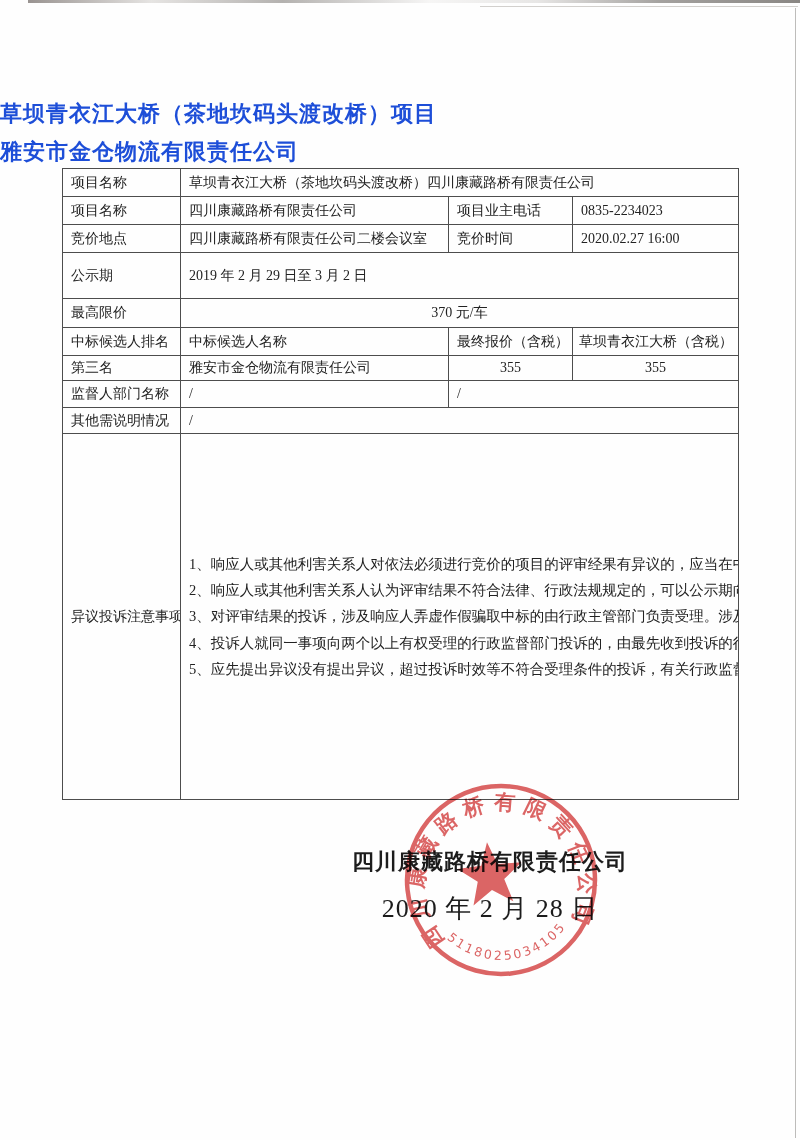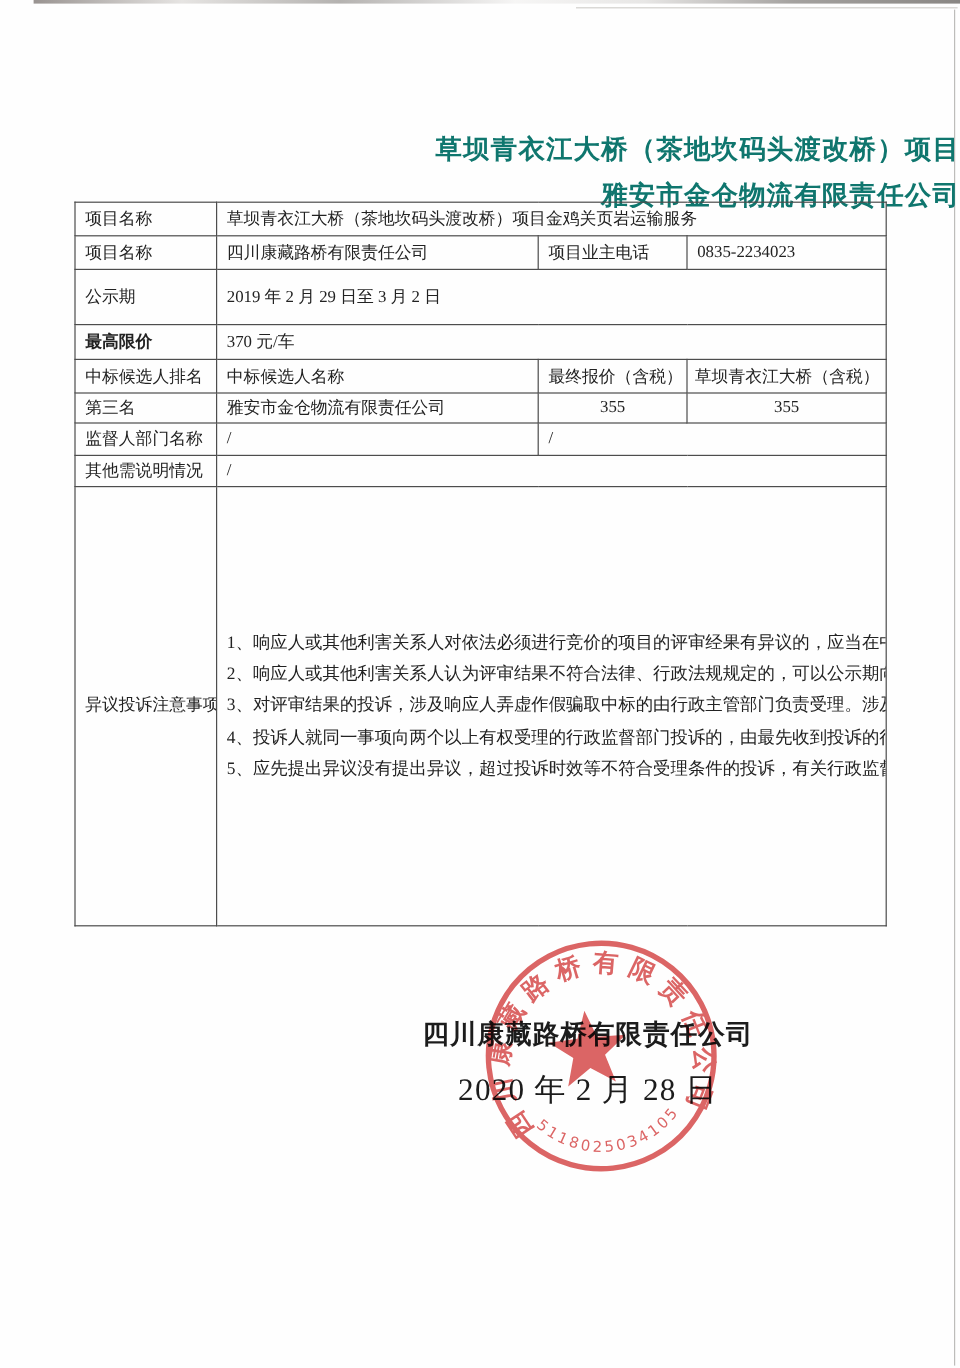--- a/index.html
+++ b/index.html
@@ -8,41 +8,41 @@
     background:#fefefe;
     font-family:"Liberation Serif","DejaVu Serif",serif;
     color:#1e1e1e;
   }
   
   .scan-top-edge{position:absolute;top:0;left:28;left:28px;width:772px;height:3px;
     background:linear-gradient(90deg,rgba(70,60,55,.55) 0%,rgba(120,110,100,.18) 16%,rgba(90,85,80,.45) 33%,rgba(190,185,180,.12) 52%,rgba(150,145,140,.22) 66%,rgba(75,70,65,.5) 82%,rgba(60,55,50,.6) 100%);}
   .scan-top-line{position:absolute;top:6px;left:480px;width:318px;height:1px;background:#d2d0cd;}
   .scan-right-edge{position:absolute;top:8px;left:795px;width:1px;height:1130px;background:#bdbcba;}
 
-  .doc-title{position:absolute;left:0;width:800px;text-align:right;
-    font-weight:700;font-size:22px;letter-spacing:1px;color:#0f766e;margin-top:11px;}
+  .doc-title{position:absolute;left:0;width:800px;text-align:left;
+    font-weight:700;font-size:22px;letter-spacing:1px;color:#1d4ed8;}
   #title1{top:99px;}
   #title2{top:137px;}
 
   table.main{
     position:absolute;left:62px;top:168px;width:676px;
     border-collapse:collapse;table-layout:fixed;
     font-size:14px;color:#222;
   }
   table.main td{
     border:1px solid #4d4d4d;
     padding:0 8px;
     overflow:hidden;white-space:nowrap;
     vertical-align:middle;
   }
   td.lbl{padding-left:9px;}
   td.val{padding-left:12px;}
   td.num{text-align:center;padding:0 2px;}
-  td.center{text-align:left;}
-  td.bold{font-weight:700;margin-left:35px;}
+  td.center{text-align:center;}
+  td.bold{font-weight:400;margin-left:35px;}
   td.notice-label{white-space:normal;word-break:break-all;line-height:26px;padding:0 9px;}
   td.notice-body{
     white-space:normal;vertical-align:top;
     padding:5px 11px 0 12px;
     line-height:26.2px;font-size:14.5px;
     text-align:justify;
   }
   td.notice-body p{margin:0;}
 
   .sig-line{position:absolute;left:180px;width:620px;text-align:center;color:#1c1c1c;}
@@ -65,27 +65,33 @@
 <table class="main">
   <colgroup>
     <col style="width:118px">
       <col style="width:268px">
       <col style="width:124px">
       <col style="width:166px">
   </colgroup>
   <tbody>
     <tr style="height:28px">
       <td class="lbl">项目名称</td>
-      <td class="val" colspan="3">草坝青衣江大桥（茶地坎码头渡改桥）项目金鸡关页岩运输服务</td>
+      <td class="val" colspan="3">草坝青衣江大桥（茶地坎码头渡改桥）四川康藏路桥有限责任公司</td>
     </tr>
     <tr style="height:28px">
       <td class="lbl">项目名称</td>
       <td class="val">四川康藏路桥有限责任公司</td>
       <td class="lbl">项目业主电话</td>
       <td class="val">0835-2234023</td>
+    </tr>
+    <tr style="height:28px">
+      <td class="lbl">竞价地点</td>
+      <td class="val">四川康藏路桥有限责任公司二楼会议室</td>
+      <td class="lbl">竞价时间</td>
+      <td class="val">2020.02.27  16:00</td>
     </tr>
     <tr style="height:46px">
       <td class="lbl">公示期</td>
       <td class="val" colspan="3">2019 年 2 月 29 日至 3 月 2 日</td>
     </tr>
     <tr style="height:29px">
       <td class="lbl bold">最高限价</td>
       <td class="center" colspan="3">370 元/车</td>
     </tr>
     <tr style="height:28px">

